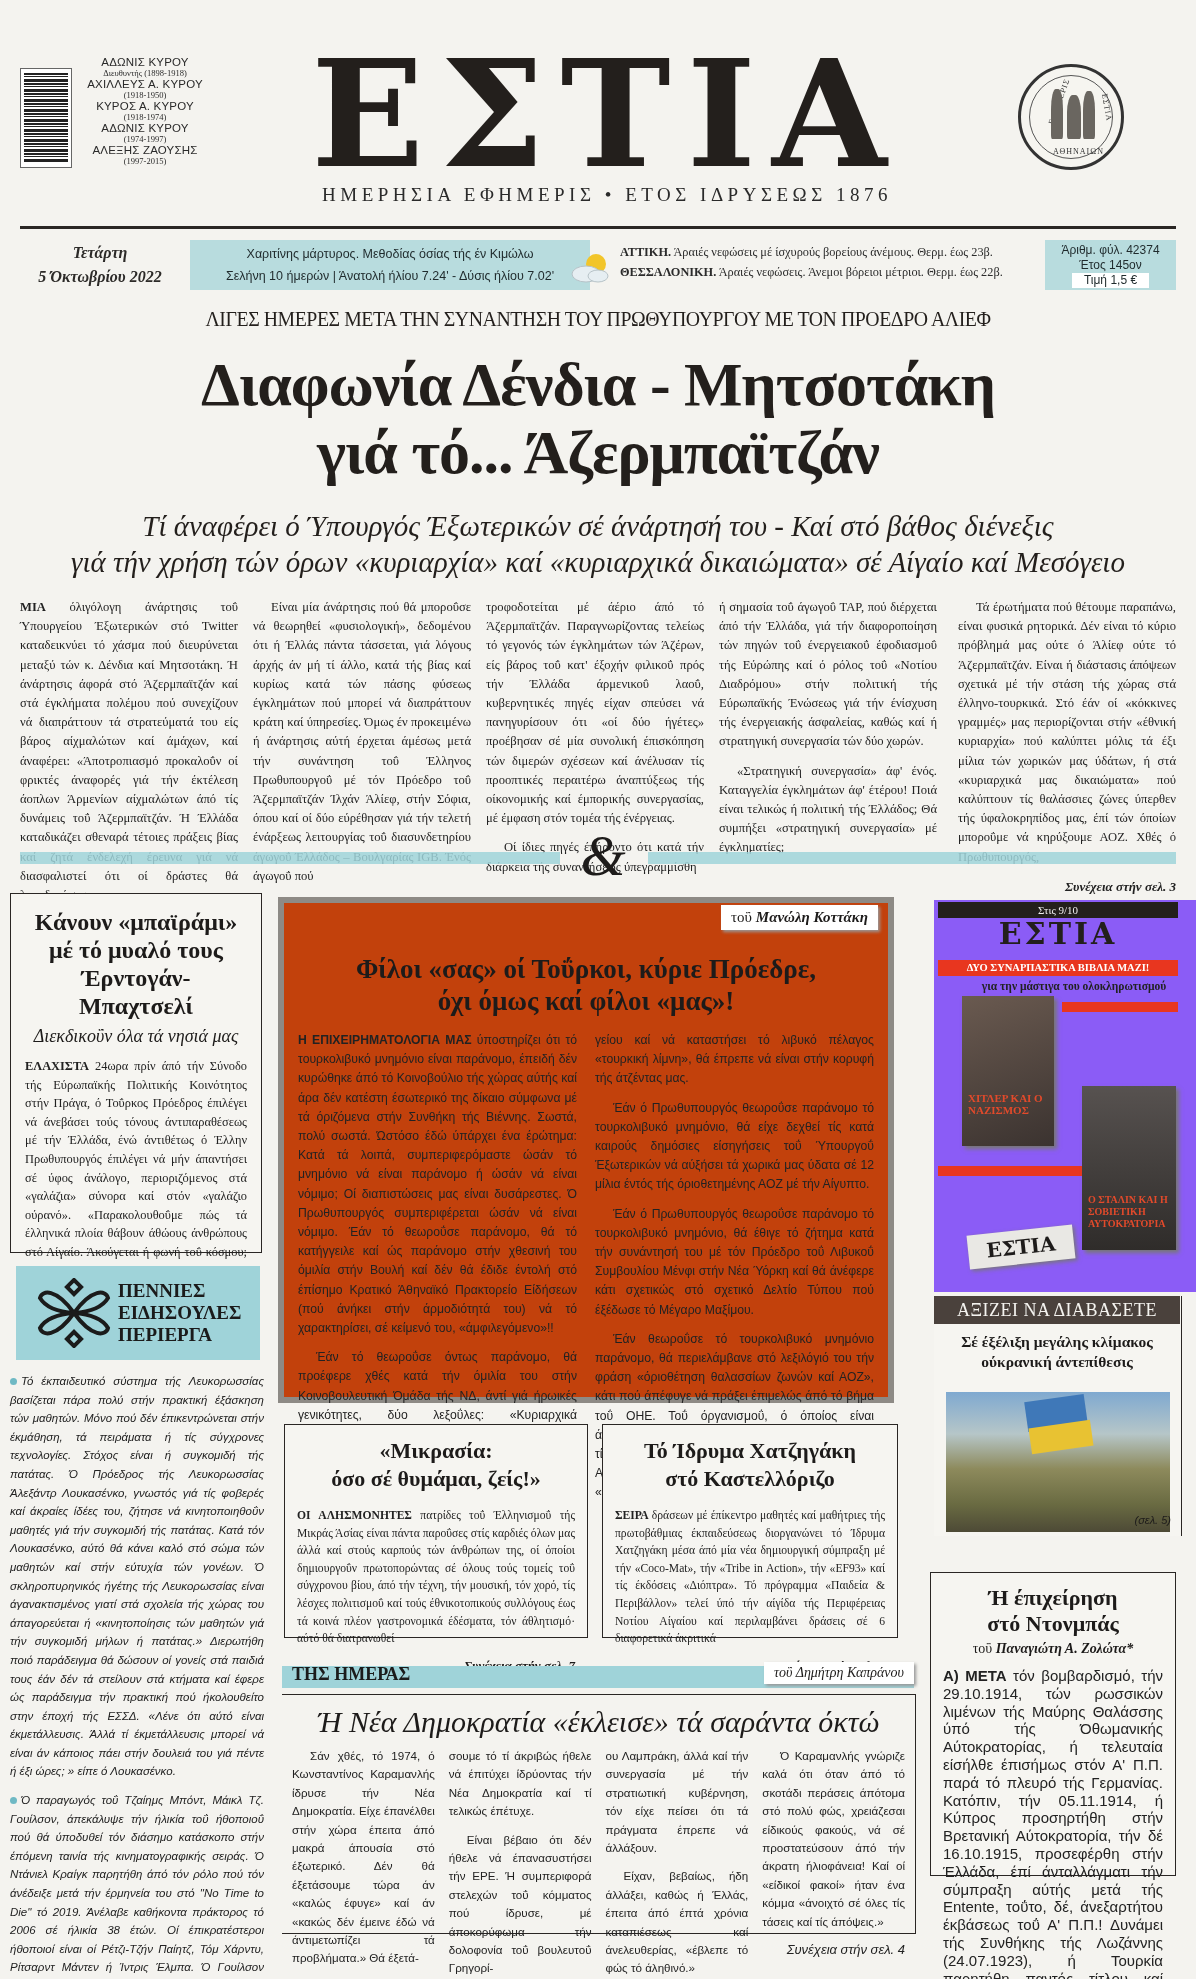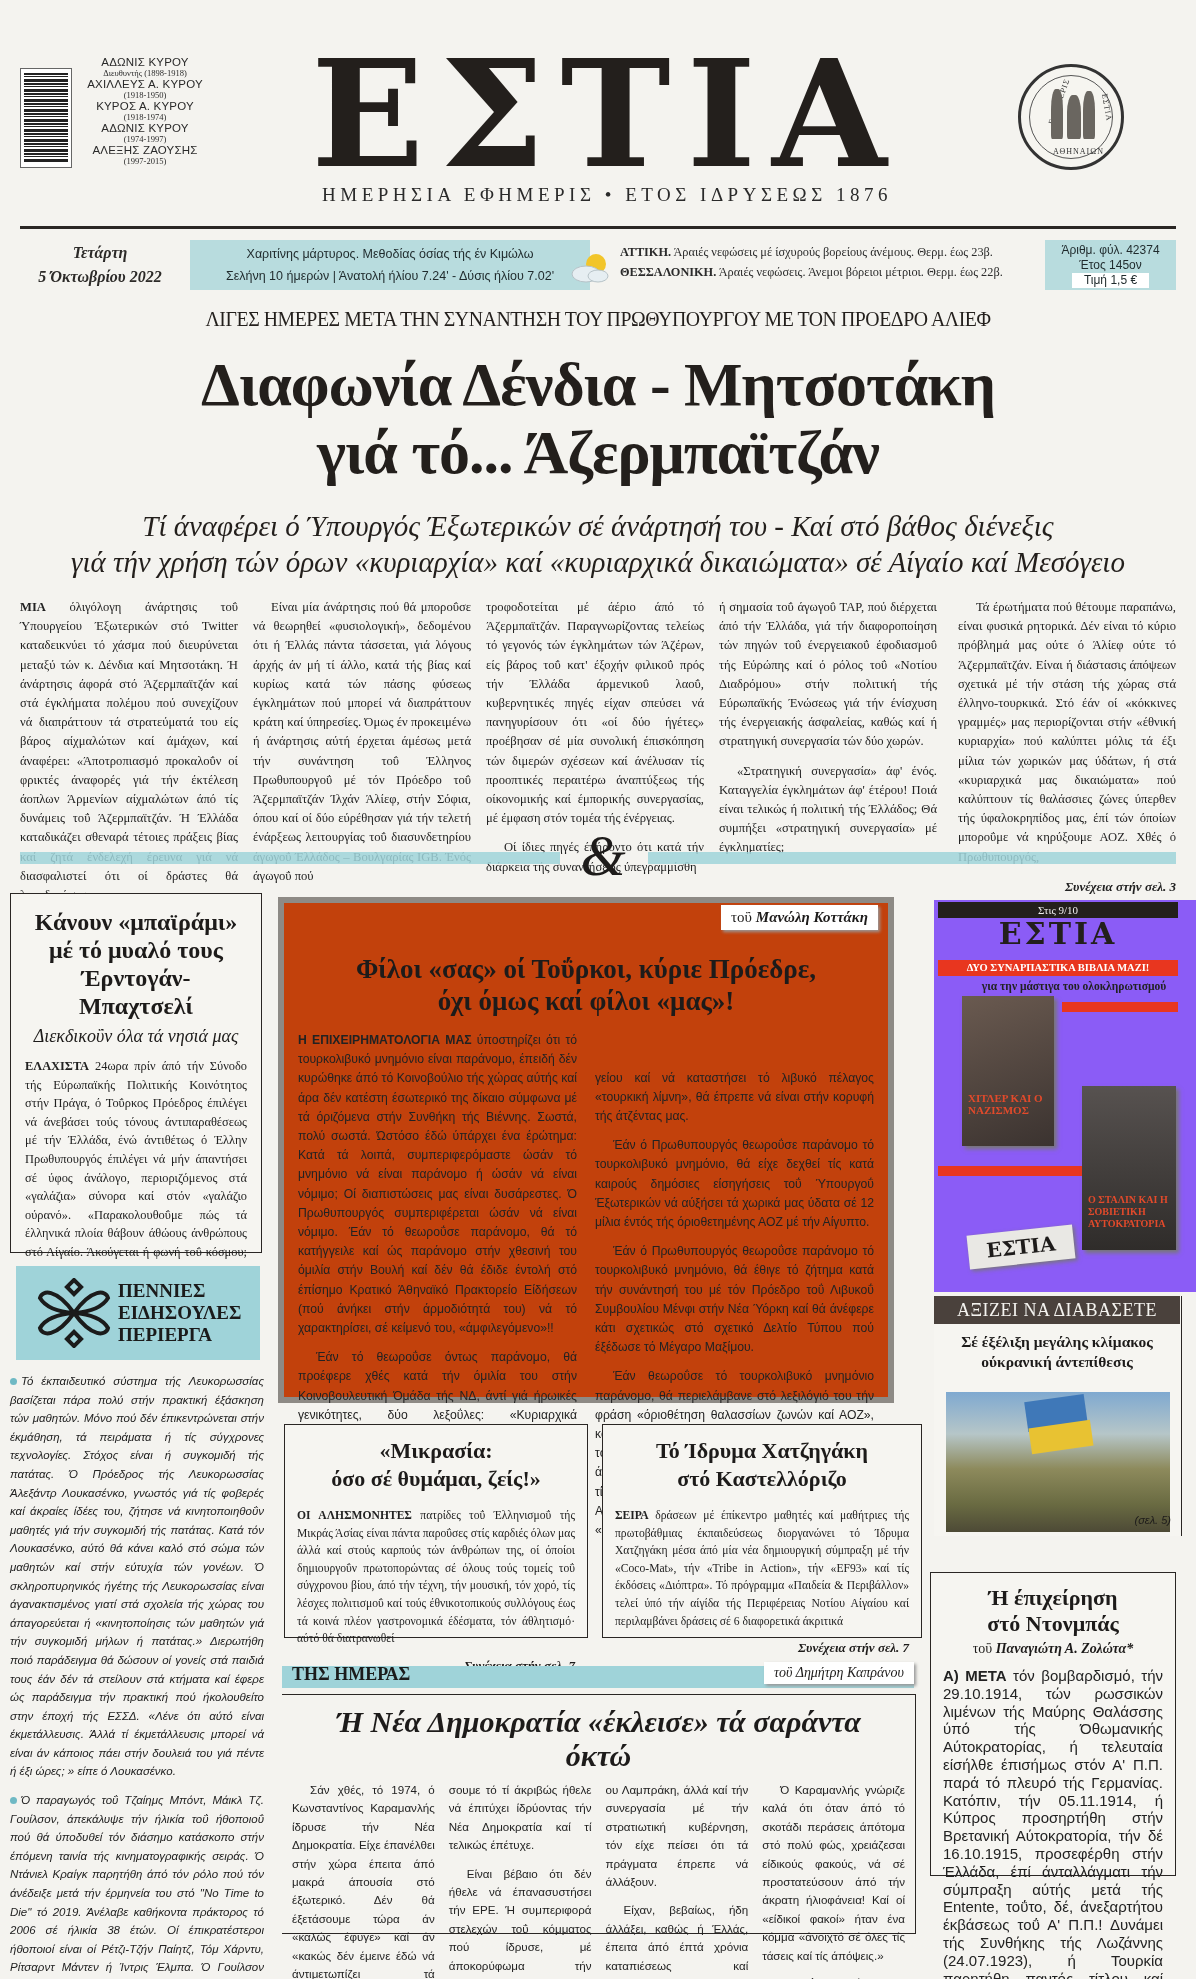--- a/index.html
+++ b/index.html
@@ -66,33 +66,33 @@
 
   #pennies-text { left: 10px; top: 1372px; width: 254px; font-family: "Liberation Sans", sans-serif; font-style: italic; font-size: 11.5px; line-height: 18.6px; text-align: justify; color: #222; }
   #pennies-text p { margin-bottom: 10px; }
   .dot { display: inline-block; width: 7px; height: 7px; border-radius: 50%; background: #6fb9c4; margin-right: 4px; }
 
   
   #kottakis-box { left: 278px; top: 897px; width: 616px; height: 506px; border: 6px solid #8d8a85; background: #c2410c; padding: 16px 14px; }
   #kottakis-byline { position: absolute; right: 10px; top: 2px; background: #fff; padding: 4px 10px; font-size: 15px; box-shadow: 2px 2px 3px #999; }
   #kottakis-byline i { font-weight: bold; }
   #kottakis-box h2 { margin-top: 34px; text-align: center; font-size: 27px; line-height: 32px; font-weight: bold; }
-  #kottakis-cols { display: flex; gap: 18px; margin-top: 14px; align-items: flex-end; }
+  #kottakis-cols { display: flex; gap: 18px; margin-top: 14px; }
   #kottakis-cols .col { flex: 1; font-family: "Liberation Sans", sans-serif; font-size: 12.2px; line-height: 19.2px; }
 
   #mikrasia-box { left: 284px; top: 1424px; width: 304px; height: 214px; padding: 12px 12px; }
-  #hatzigaki-box { left: 602px; top: 1424px; width: 320px; height: 214px; padding: 12px 12px; }
+  #hatzigaki-box { left: 602px; top: 1424px; width: 296px; height: 214px; padding: 12px 12px; }
   #mikrasia-box h2, #hatzigaki-box h2 { text-align: center; font-size: 22px; line-height: 28px; font-weight: bold; margin-bottom: 14px; }
   #mikrasia-box .col, #hatzigaki-box .col { font-size: 11.6px; line-height: 17.6px; }
 
   #imeras-band { left: 282px; top: 1666px; width: 632px; height: 22px; background: #9fd3d9; }
   #imeras-label { position: absolute; left: 10px; top: -2px; font-weight: bold; font-size: 18px; color: #1b1b1b; }
   #imeras-byline { position: absolute; right: 0; top: -4px; background: #fff; padding: 3px 10px; font-size: 14px; font-style: italic; box-shadow: 2px 2px 3px #999; }
   #imeras-box { left: 282px; top: 1694px; width: 634px; height: 240px; border: 1.5px solid #2a2624; border-left: none; padding: 0 10px; }
-  #imeras-box h2 { text-align: center; font-size: 30px; font-style: italic; font-weight: bold; margin: 10px 8px 8px; }
+  #imeras-box h2 { text-align: center; font-size: 30px; font-style: italic; font-weight: normal; margin: 10px 8px 8px; }
   #imeras-cols { display: flex; gap: 14px; }
   #imeras-cols .col { flex: 1; font-family: "Liberation Sans", sans-serif; font-size: 11.6px; line-height: 18.4px; }
 
   
   #ad { left: 934px; top: 900px; width: 272px; height: 392px; background: #8b5cf6; }
   #ad-top { position: absolute; left: 4px; top: 2px; width: 240px; height: 16px; background: #231f1c; color: #eee; text-align: center; font-size: 11px; line-height: 16px; }
   #ad-logo { position: absolute; left: 0; top: 18px; width: 248px; text-align: center; font-size: 30px; font-weight: bold; line-height: 32px; letter-spacing: 3px; color: #231f1c; font-family: "DejaVu Serif", serif; }
   #ad-banner { position: absolute; left: 4px; top: 60px; width: 240px; height: 16px; background: #e8361f; color: #fff; text-align: center; font-size: 10.5px; font-weight: bold; line-height: 16px; }
   #ad-sub { position: absolute; left: 16px; top: 80px; width: 248px; text-align: center; font-size: 11.5px; font-weight: bold; color: #222; }
   #ad-book1 { position: absolute; left: 28px; top: 96px; width: 92px; height: 150px; background: linear-gradient(160deg, #6a5a50, #3b3330); box-shadow: 3px 3px 4px #777; }

